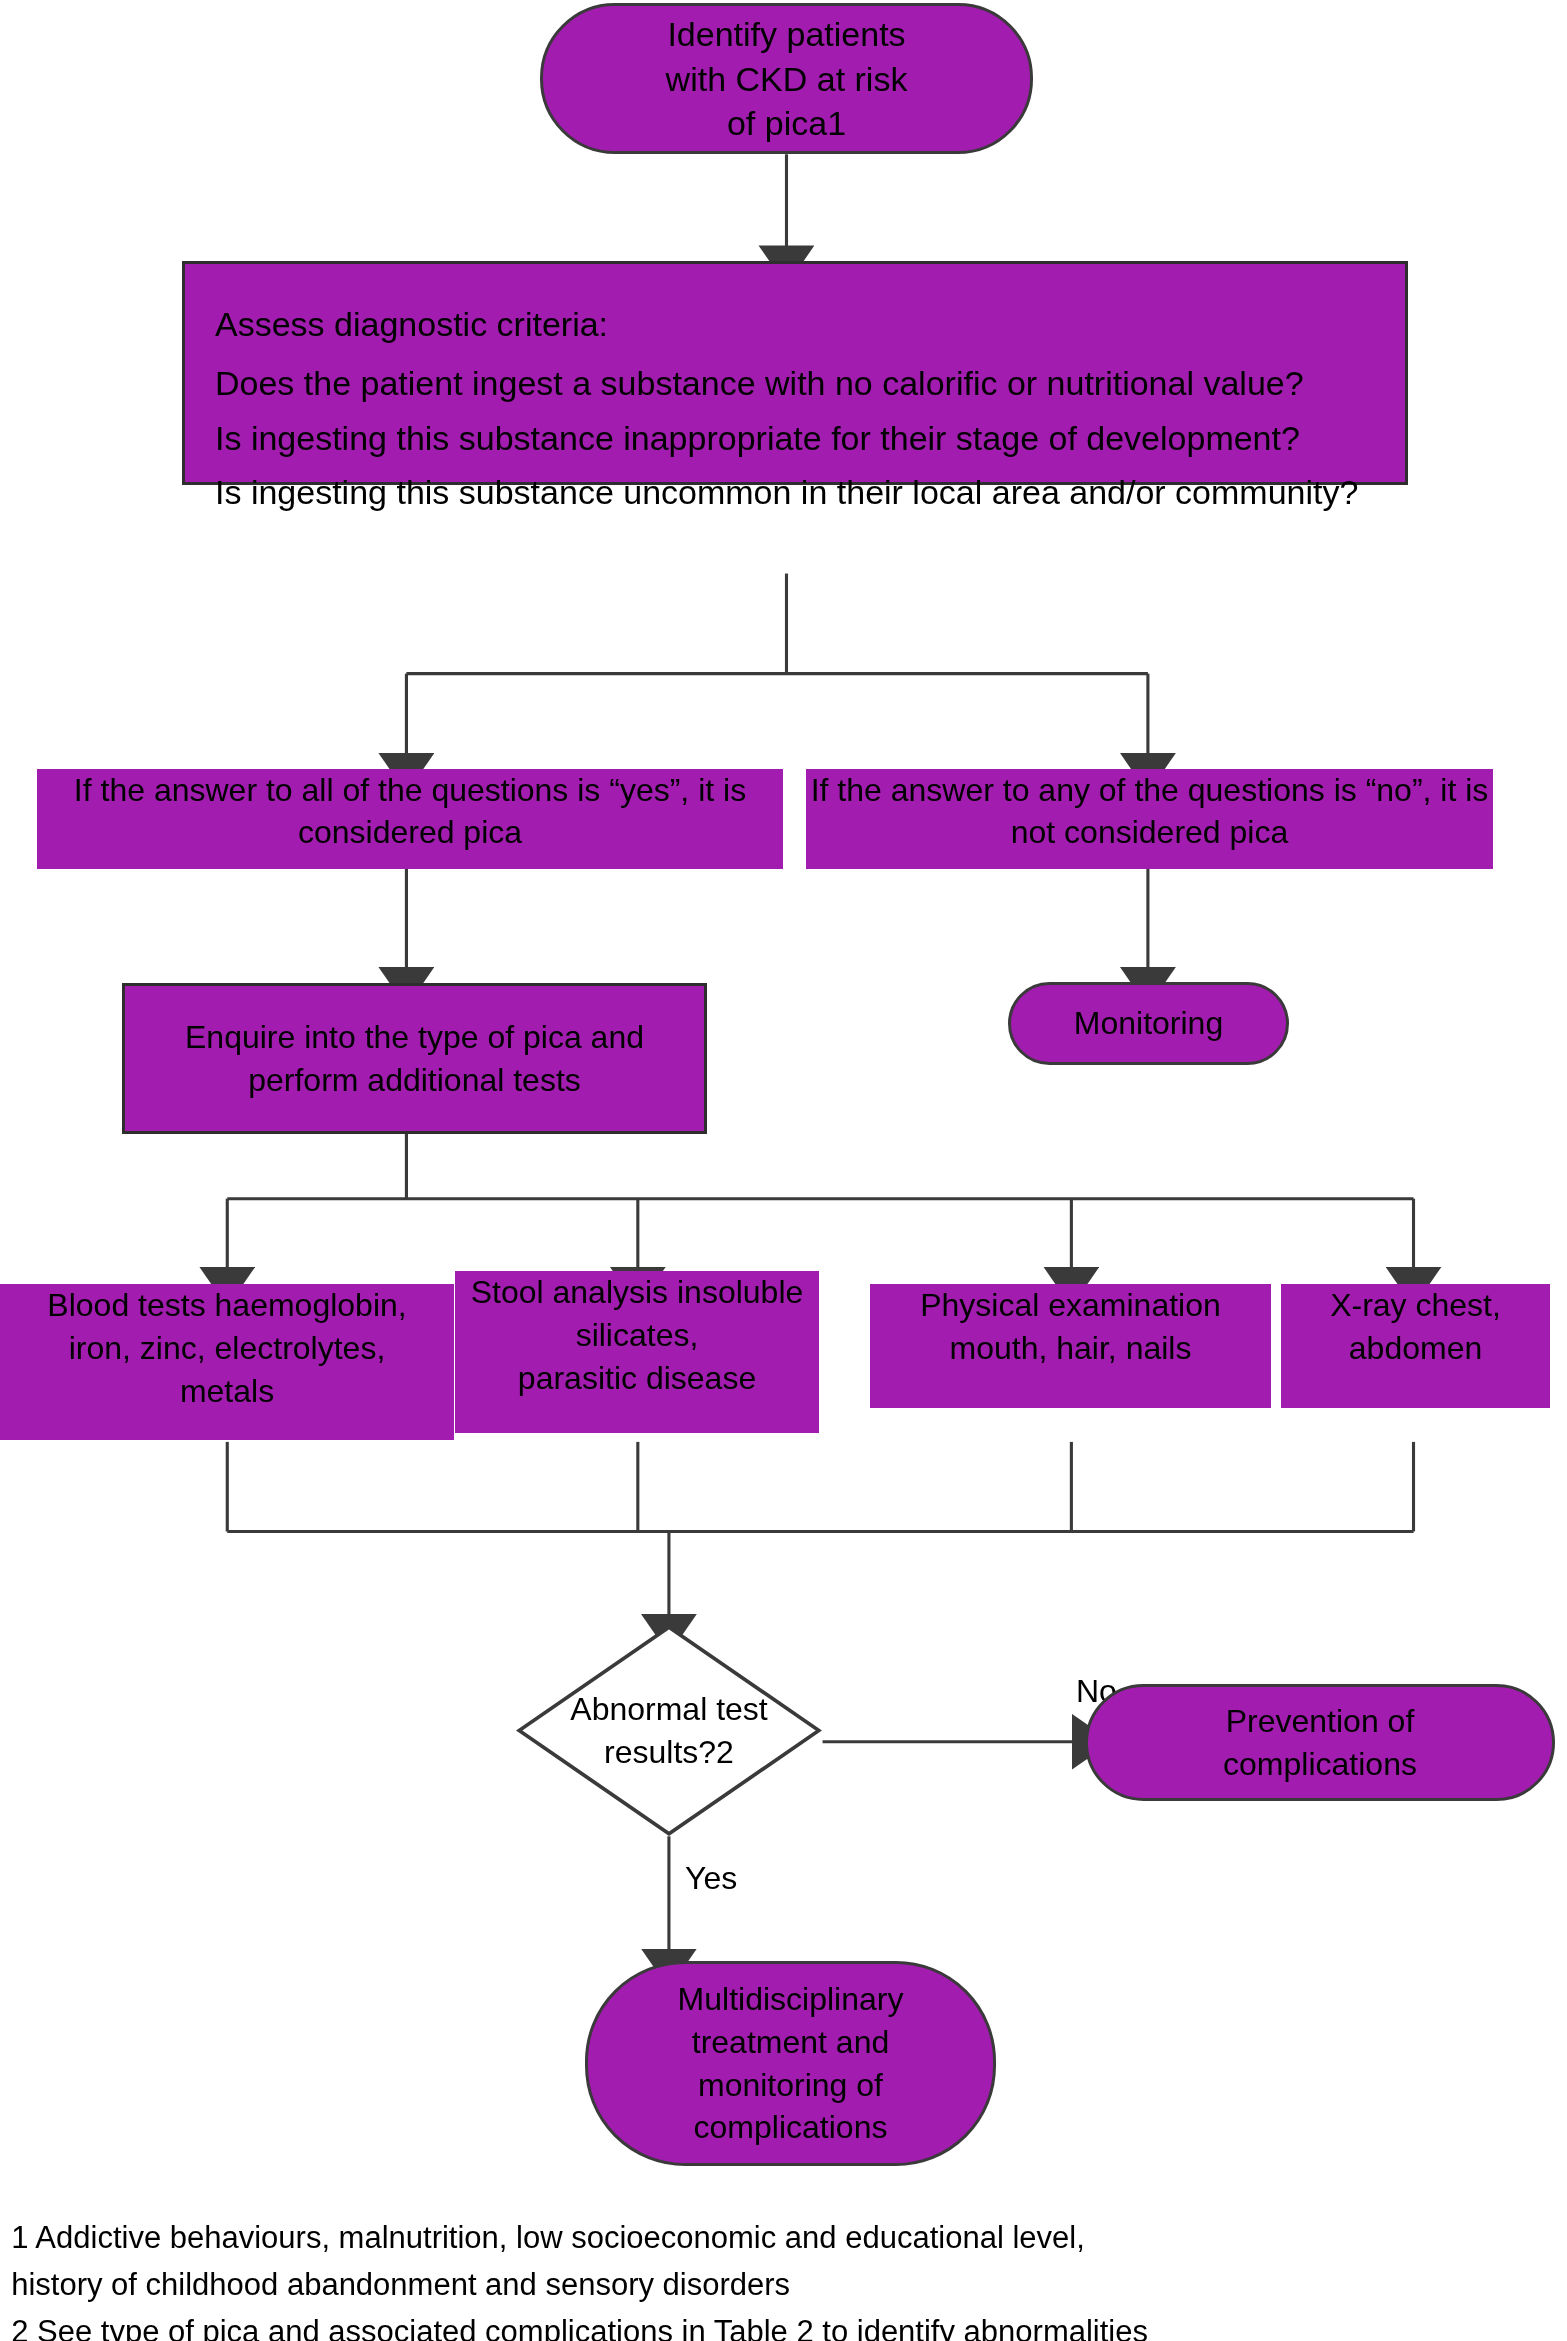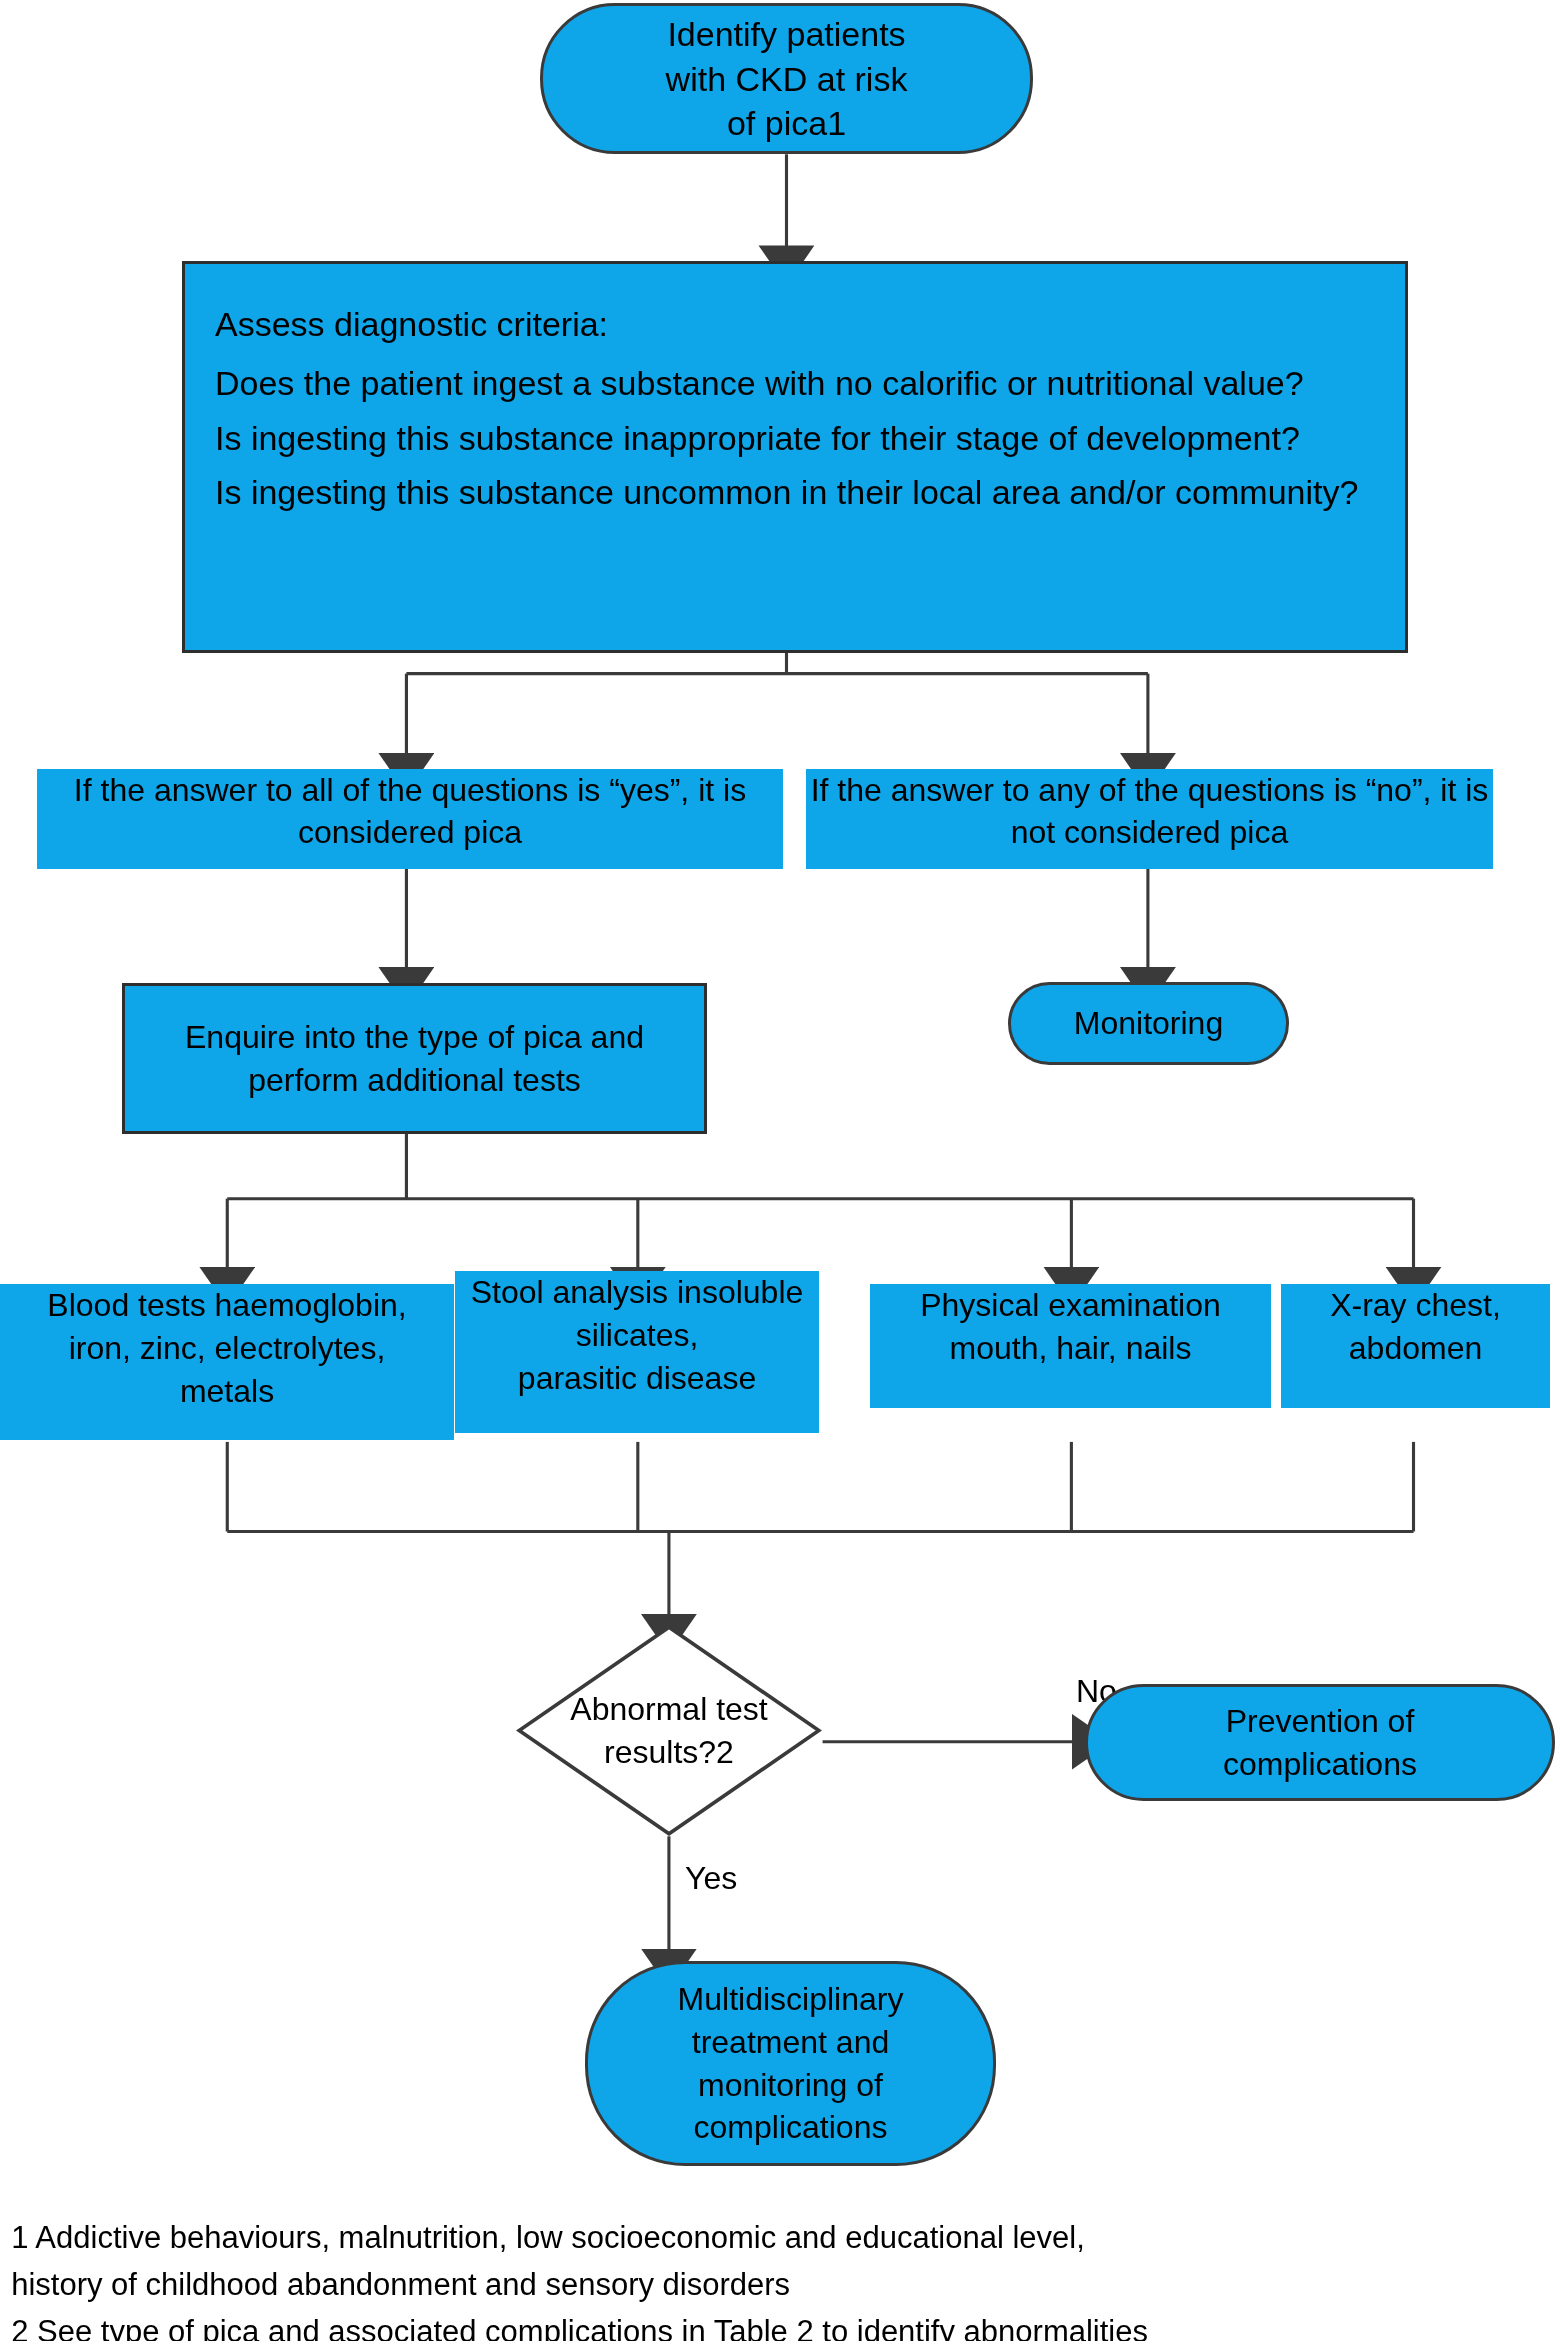--- a/index.html
+++ b/index.html
@@ -26,21 +26,21 @@
     height: 2342px;
     pointer-events: none;
   }
   .node {
     position: absolute;
     box-sizing: border-box;
     display: flex;
     align-items: center;
     justify-content: flex-end;
     text-align: center;
-    background: #0ea5e9;
+    background: #a21caf;
     color: #000000;
   }
   .node .txt {
     display: block;
     width: 100%;
     white-space: pre-line;
   }
   
   .terminator {
     border: 3.1px solid #3a3a3a;
@@ -151,21 +151,21 @@
       <line x1="1075" y1="2952" x2="1075" y2="3140" marker-end="url(#ah)"></line>
     </g>
   </svg>
 
   <div class="node terminator fs-start" style="left:540px; top:3.1px; width:493px; height:151px;">
     <span class="txt">Identify patients
 with CKD at risk
 of pica1</span>
   </div>
 
-  <div class="node process" style="left:182px; top:261px; width:1226px; height:392px; display:block; padding:36px 30px 0 30px;">
+  <div class="node process" style="left:182px; top:261px; width:1226px; height:224px; display:block; padding:36px 30px 0 30px;">
     <div class="fs-criteria" style="margin-bottom:11.2px;">    Assess diagnostic criteria:</div>
     <div class="fs-criteria" style="margin-bottom:6.2px;">Does the patient ingest a substance with no calorific or nutritional value?</div>
     <div class="fs-criteria" style="margin-bottom:6.2px;">Is ingesting this substance inappropriate for their stage of development?</div>
     <div class="fs-criteria">Is ingesting this substance uncommon in their local area and/or community?</div>
   </div>
 
   <div class="node plain fs-branch" style="left:806px; top:769px; width:687px; height:100px; align-items:flex-start;">
     <span class="txt">If the answer to any of the questions is “no”, it is not considered pica</span>
   </div>
 

